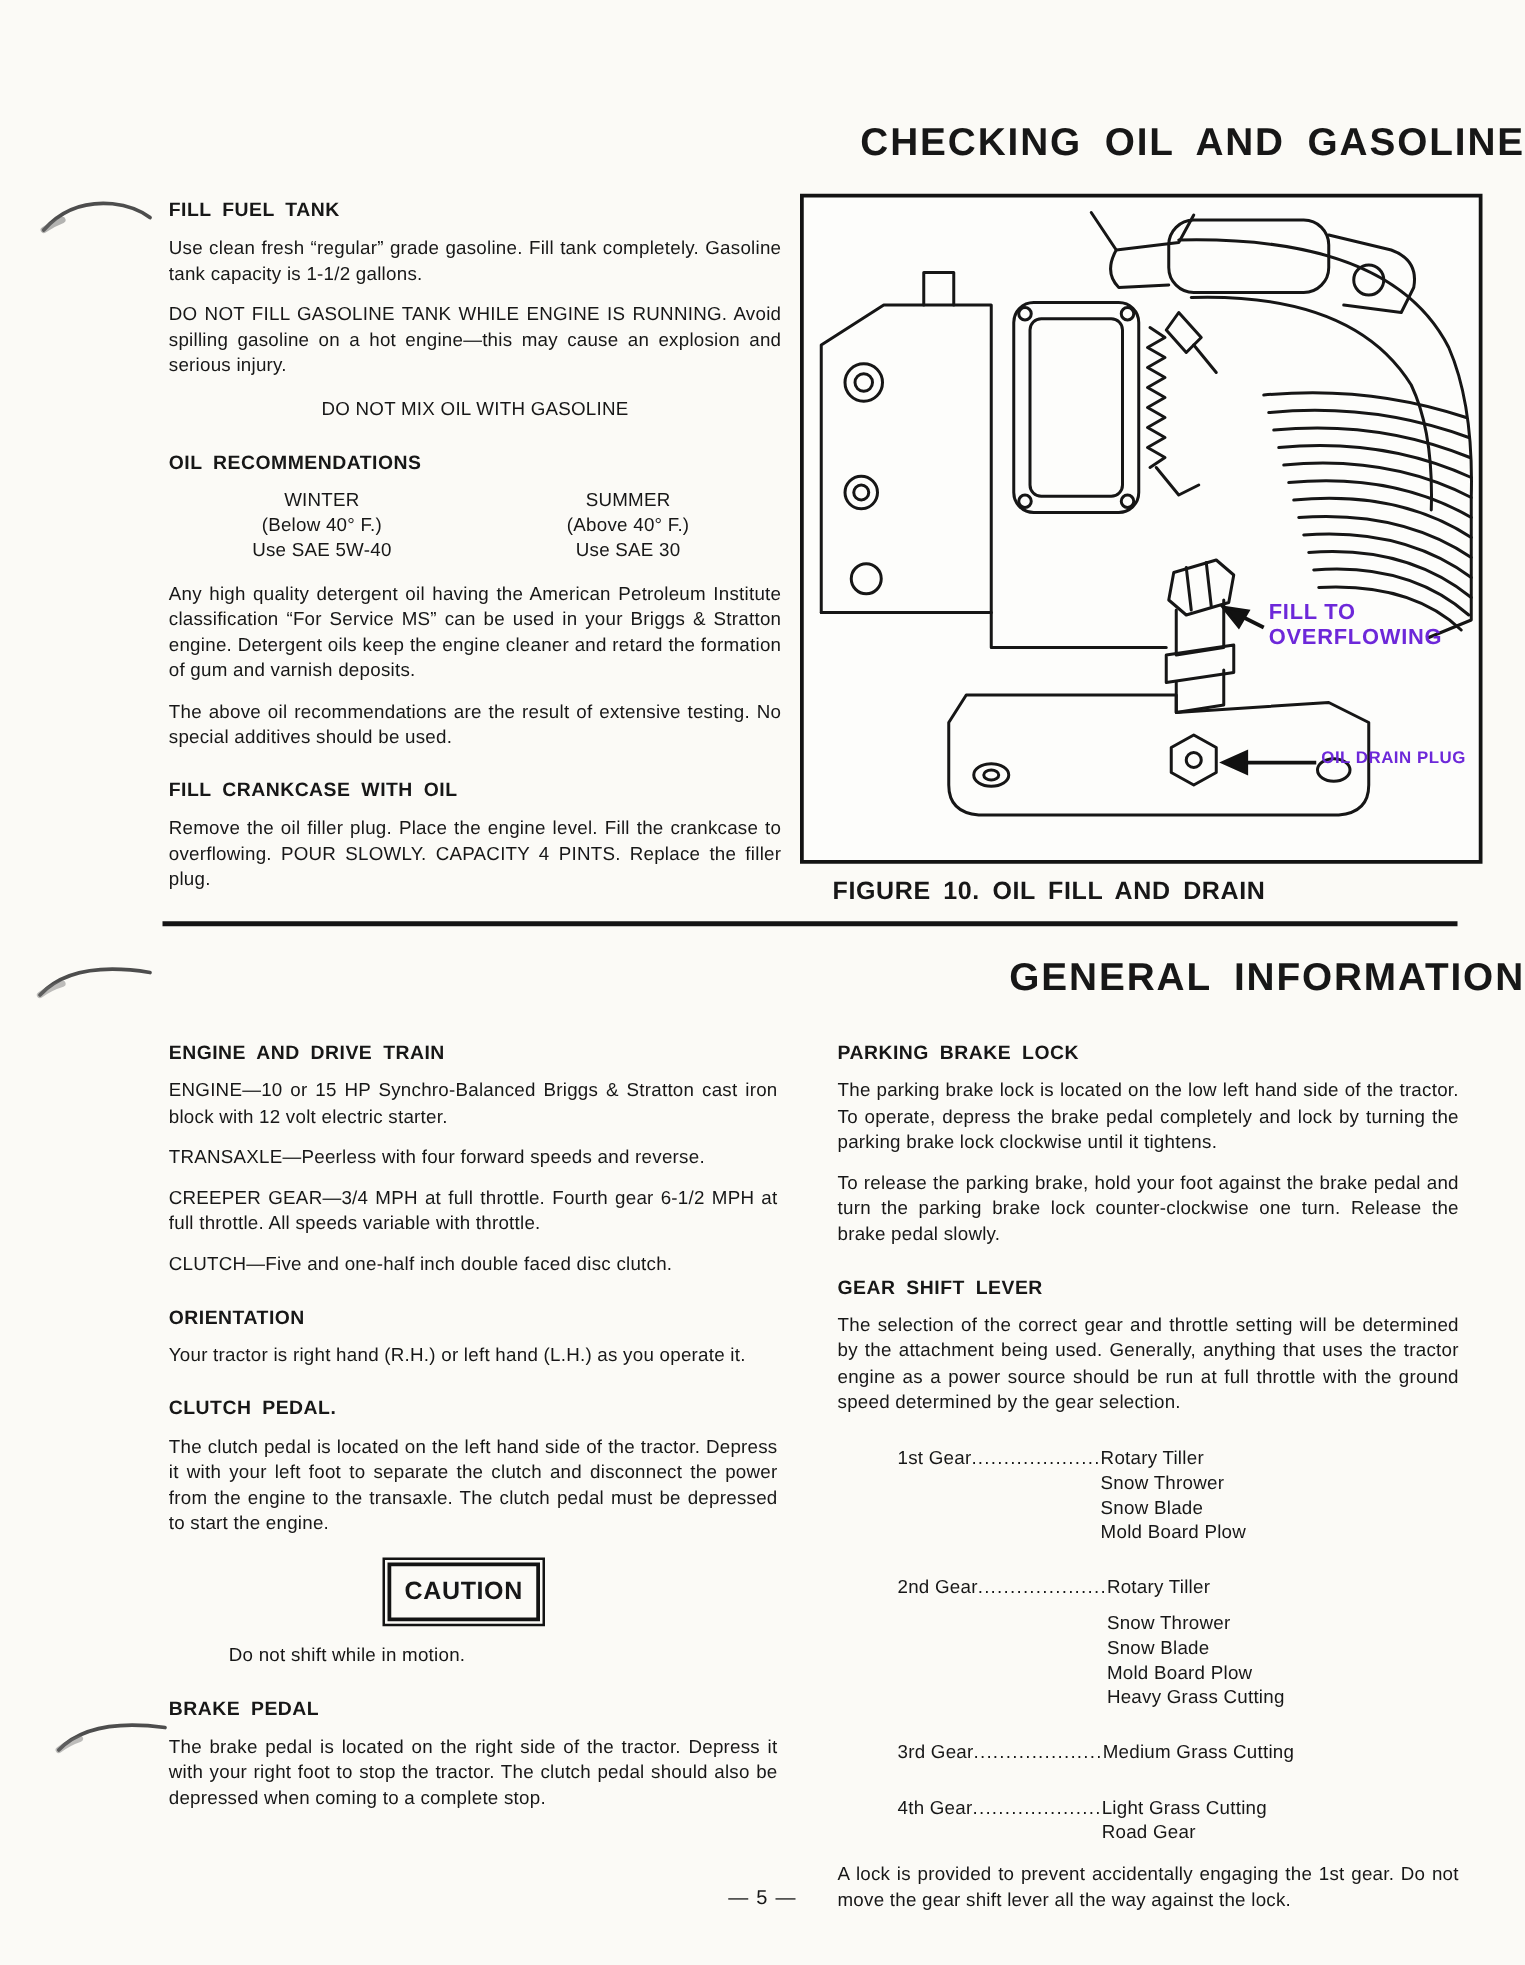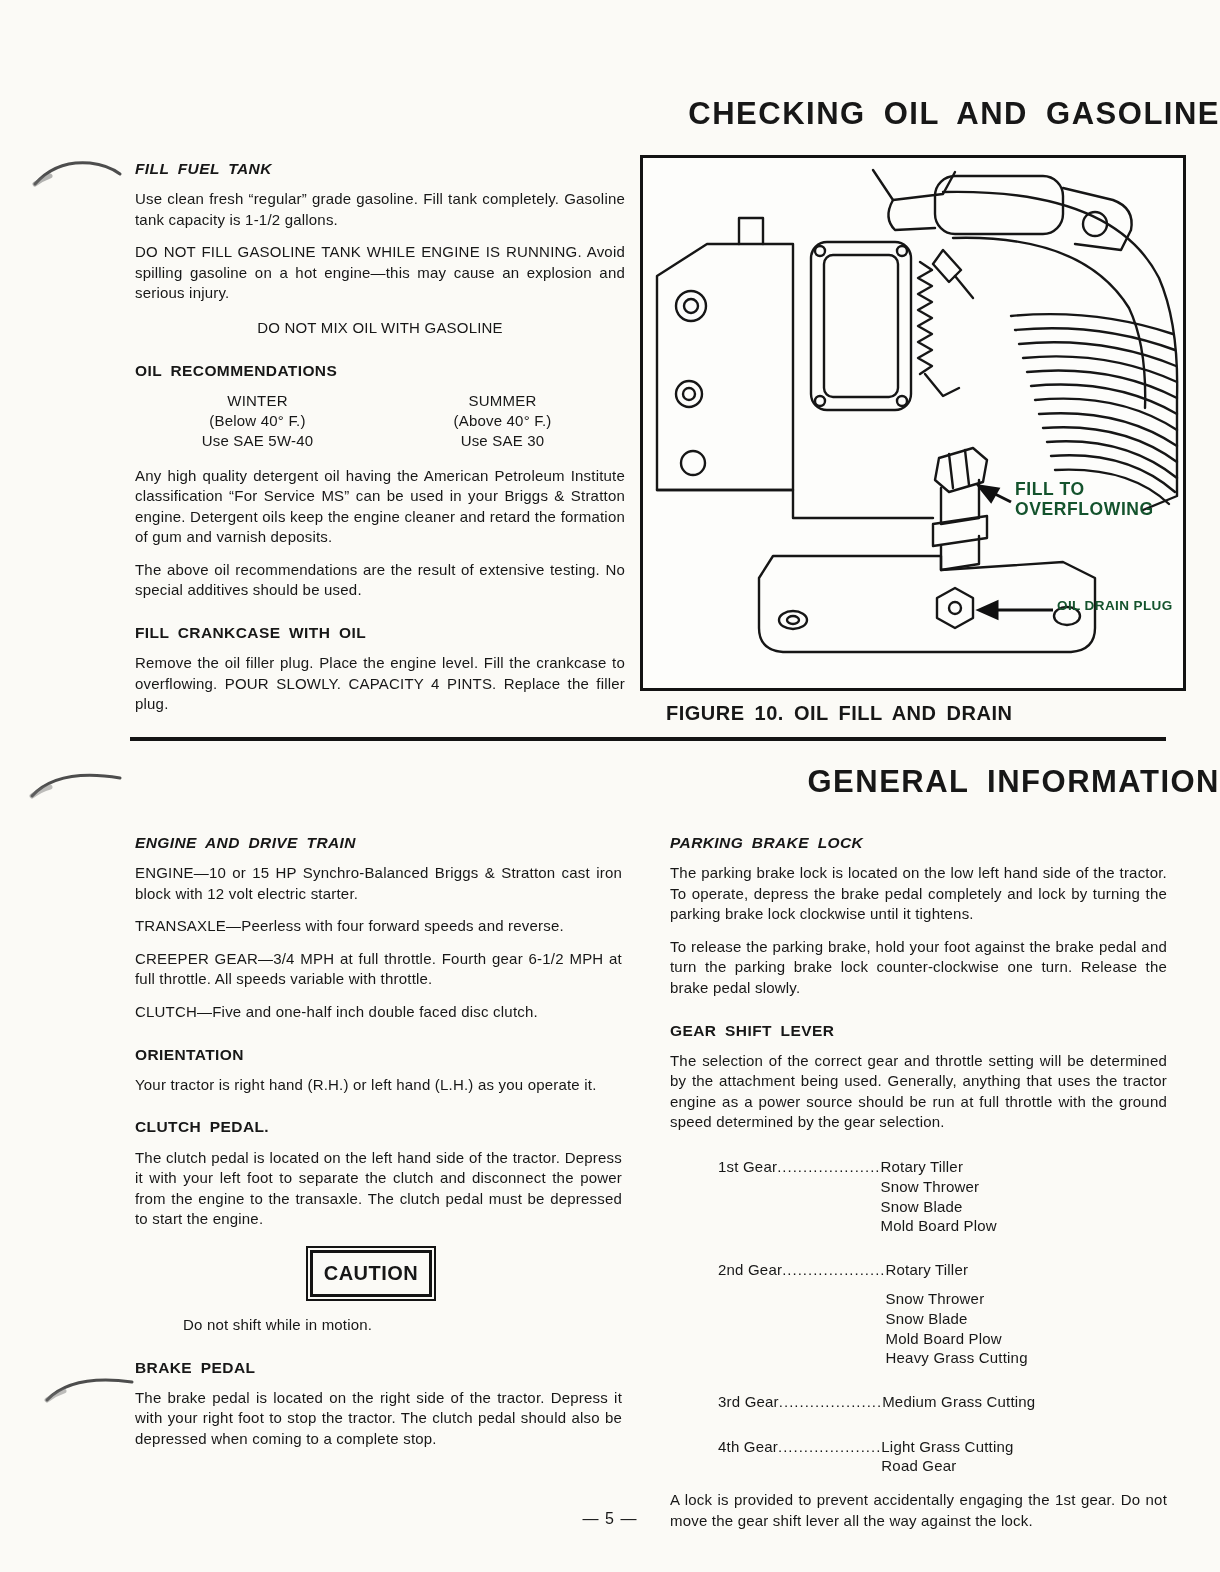--- a/index.html
+++ b/index.html
@@ -23,35 +23,35 @@
 
   .col { position:absolute; font-size:15px; line-height:1.37; letter-spacing:0.2px; }
   #top-left-col  { left:135px; top:158px; width:490px; }
   #gen-left-col  { left:135px; top:832px; width:487px; }
   #gen-right-col { left:670px; top:832px; width:497px; }
 
   .sec-heading {
     font-weight:bold; font-size:15.5px; letter-spacing:0.4px; word-spacing:4px;
     margin:21px 0 10px 0;
   }
-  .sec-heading.first { margin-top:0;font-style:italic; }
+  .sec-heading.first { margin-top:0; }
   .para { text-align:justify; margin-bottom:12px; }
   .para.center { text-align:center; margin:14px 0 8px 0; }
 
   .oil-table { display:flex; width:100%; margin:4px 0 14px 0; }
   .oil-cell { width:50%; text-align:center; line-height:1.35; }
   .oil-cell .t { font-weight:normal; }
 
   
   #figure-wrap { position:absolute; left:640px; top:155px; width:546px; }
   #figure-box {
     position:relative; width:546px; height:536px;
     border:3.5px solid #131313; background:#fdfdfb; overflow:hidden;
   }
-  .fig-label { position:absolute; font-weight:bold; color:#14532d; }
+  .fig-label { position:absolute; font-weight:bold; color:#6d28d9; }
   #fig-label-fill  { left:372px; top:322px; width:168px; font-size:17.5px; line-height:1.12; letter-spacing:0.6px; }
   #fig-label-drain { left:414px; top:440px; font-size:13.5px; white-space:nowrap; letter-spacing:0.4px; }
   #figure-caption {
     margin:11px 0 0 26px; font-weight:bold; font-size:20px; letter-spacing:0.5px; word-spacing:4px;
   }
 
   #divider {
     position:absolute; left:130px; top:737px; width:1036px; height:3.5px; background:#141414;
   }
 

